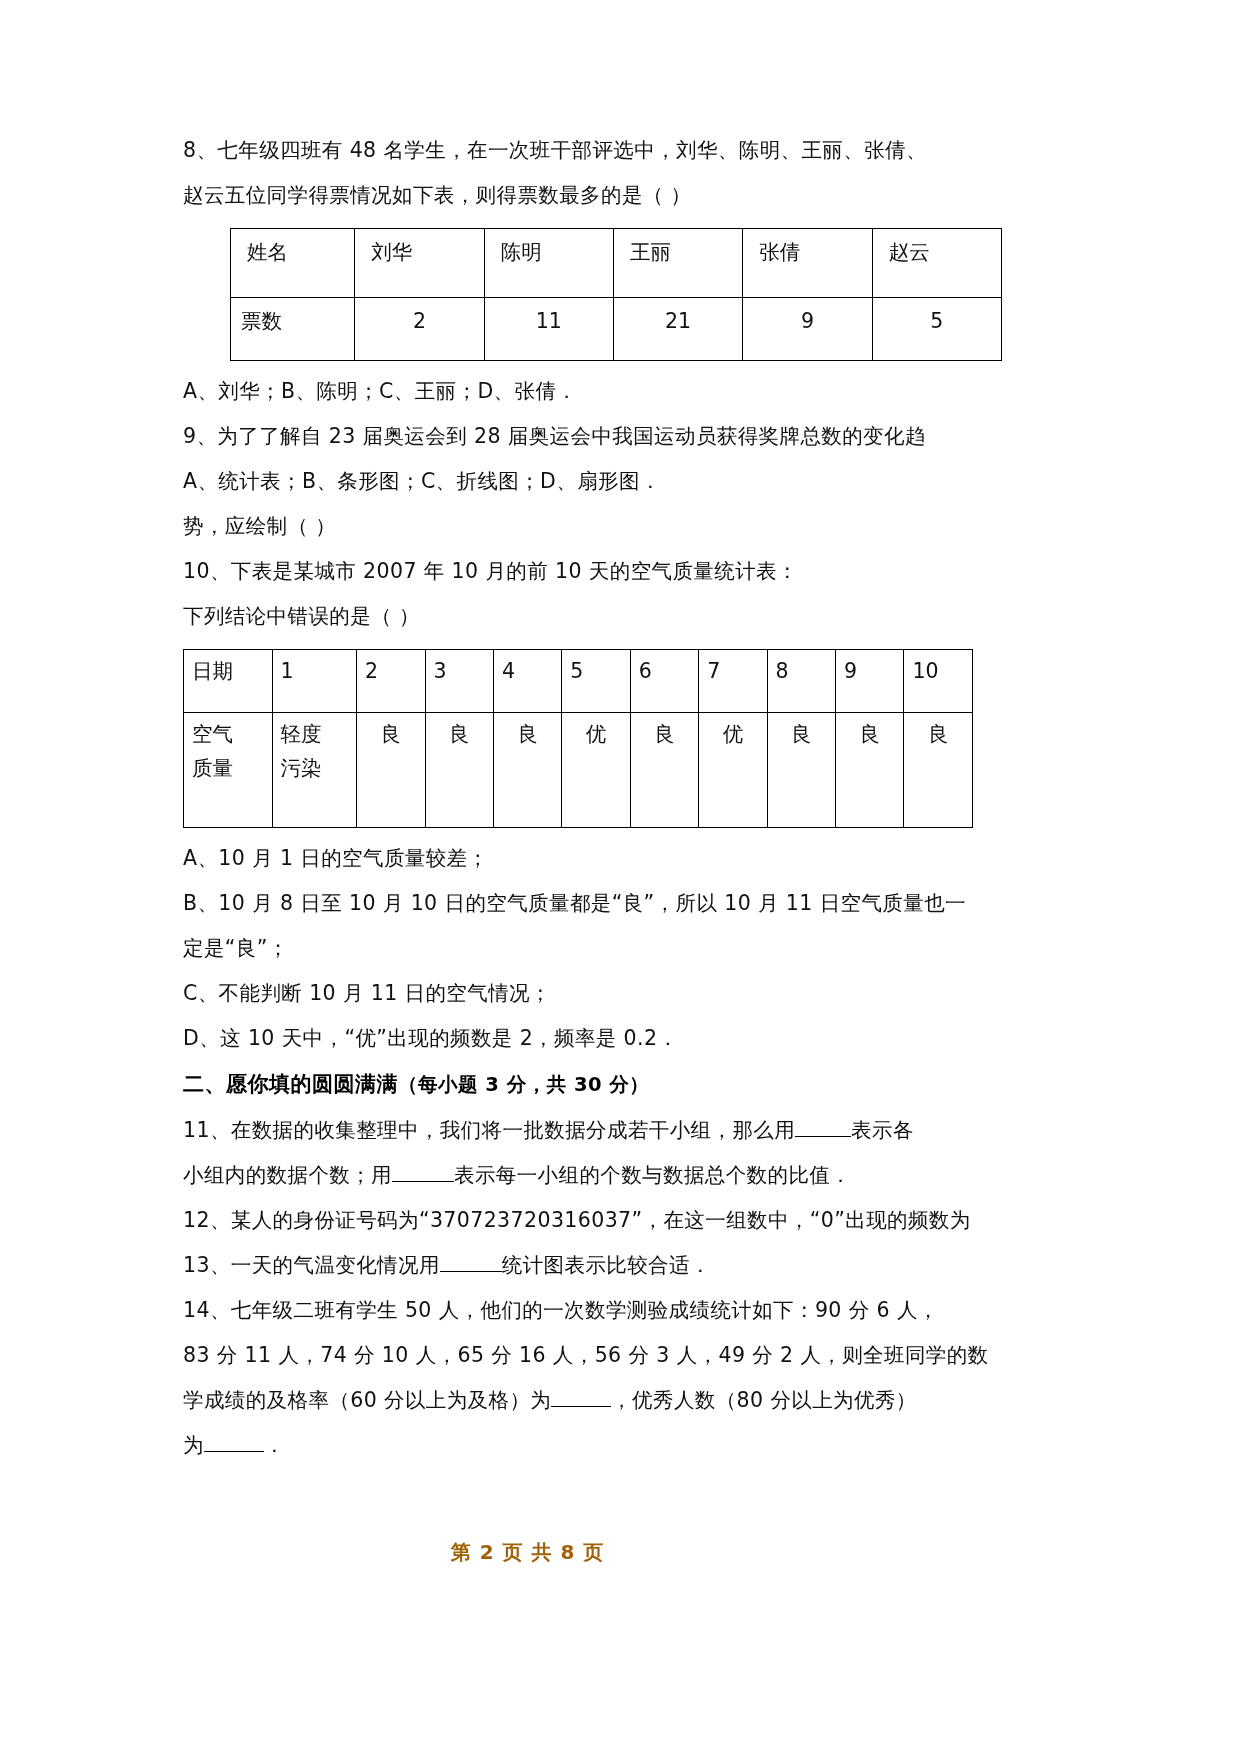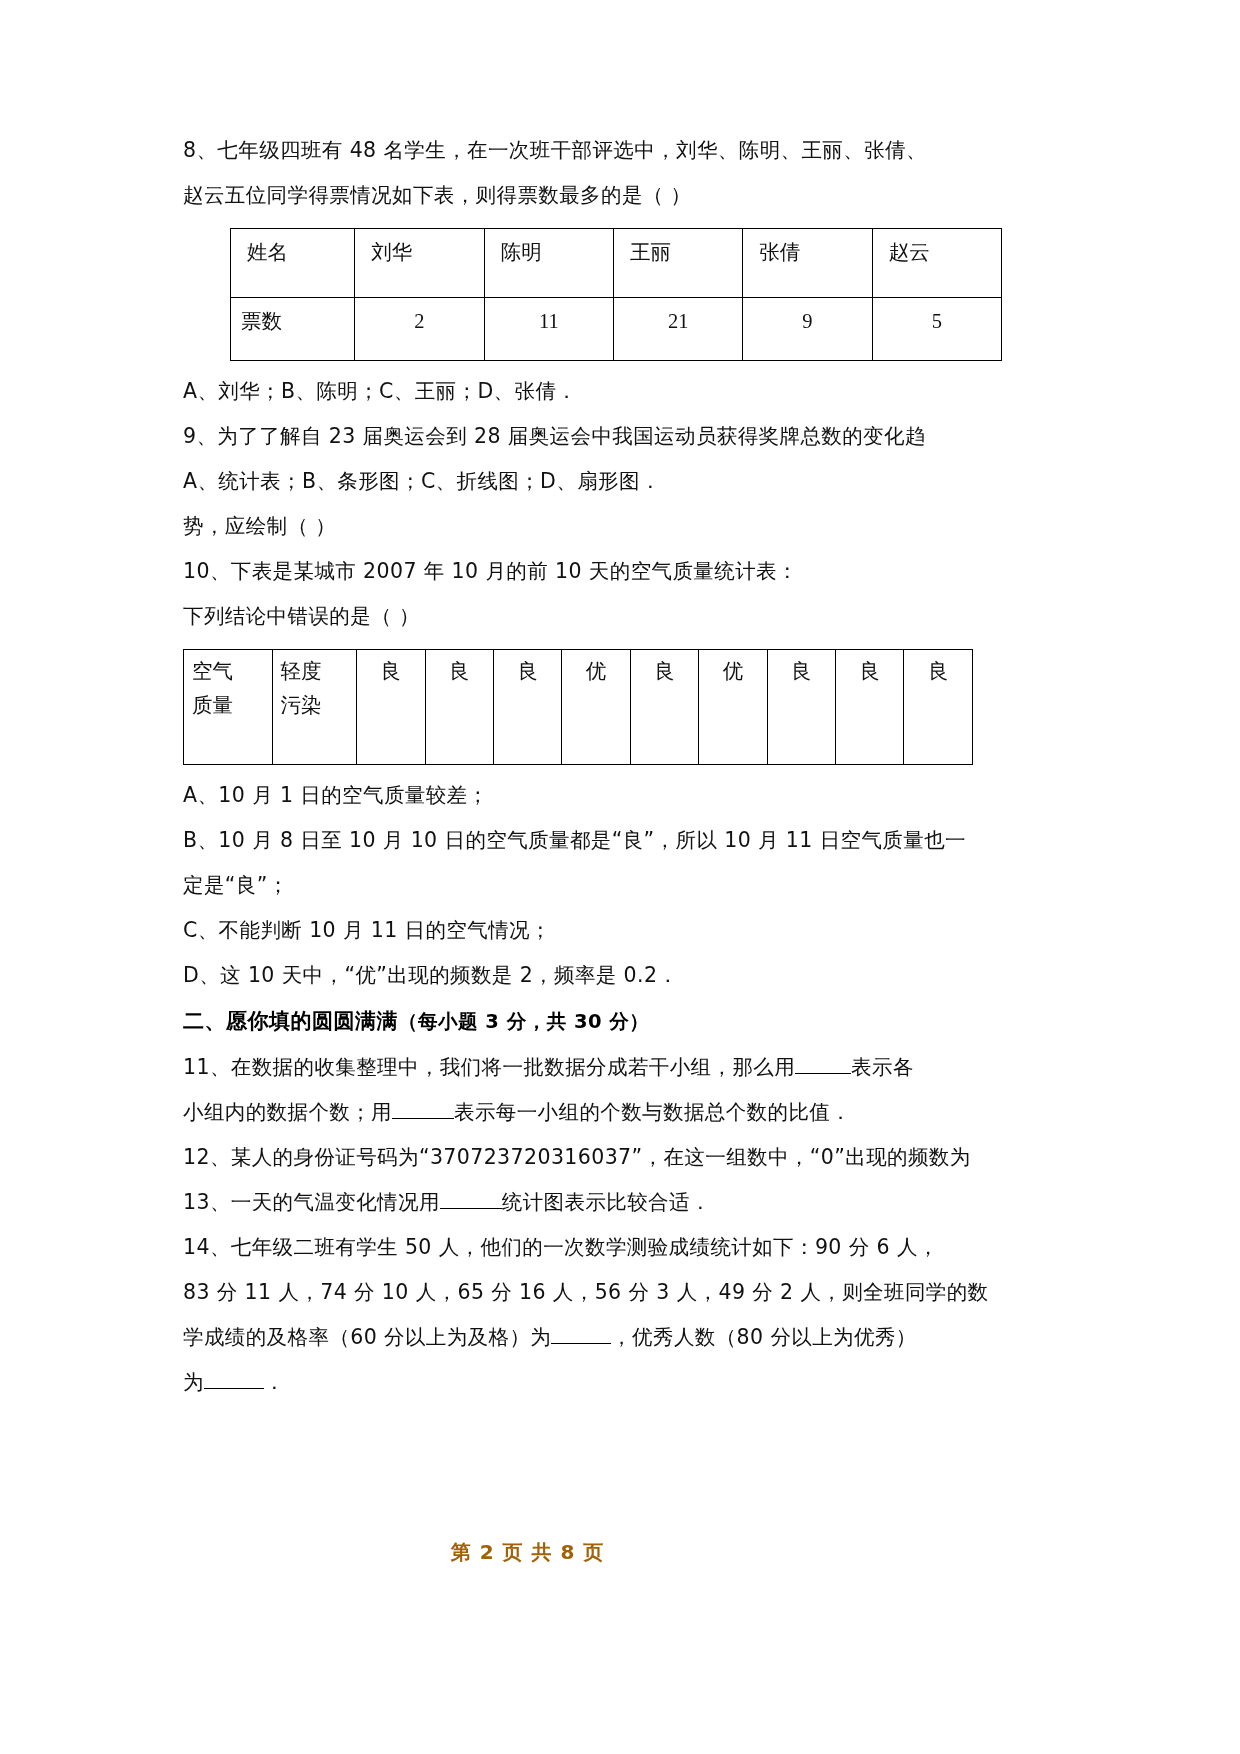--- a/index.html
+++ b/index.html
@@ -50,21 +50,21 @@
     line-height: 34px;
   }
 
   
   #votes-table {
     margin: 10px 0 8px 47px;
     width: 772px;
   }
   #votes-table td { height: 62px; }
   #votes-table tr.head td { height: 62px; padding-left: 16px; }
-  #votes-table tr.vals td { height: 56px; font-family: Liberation Serif, serif; }
+  #votes-table tr.vals td { height: 56px; }
   #votes-table td.label { text-align: left; }
   #votes-table td.num { text-align: center; padding-left: 0; padding-right: 0; }
   #votes-table col.c0 { width: 124px; }
   #votes-table col.cx { width: 129px; }
 
   
   #air-table {
     margin: 10px 0 8px 0px;
     width: 790px;
   }
@@ -174,20 +174,33 @@
           <col class="cn">
           <col class="cn">
           <col class="cn">
         <col class="cn">
           <col class="cn">
           <col class="cn">
           <col class="cn">
           <col class="cn">
       </colgroup>
       <tbody>
+        <tr class="head">
+          <td>日期</td>
+          <td>1</td>
+          <td>2</td>
+          <td>3</td>
+          <td>4</td>
+          <td>5</td>
+          <td>6</td>
+          <td>7</td>
+          <td>8</td>
+          <td>9</td>
+          <td>10</td>
+        </tr>
         <tr class="vals">
           <td>
             <span class="stack">空气</span>
             <span class="stack">质量</span>
           </td>
           <td>
             <span class="stack">轻度</span>
             <span class="stack">污染</span>
           </td>
           <td class="q-center">良</td>

